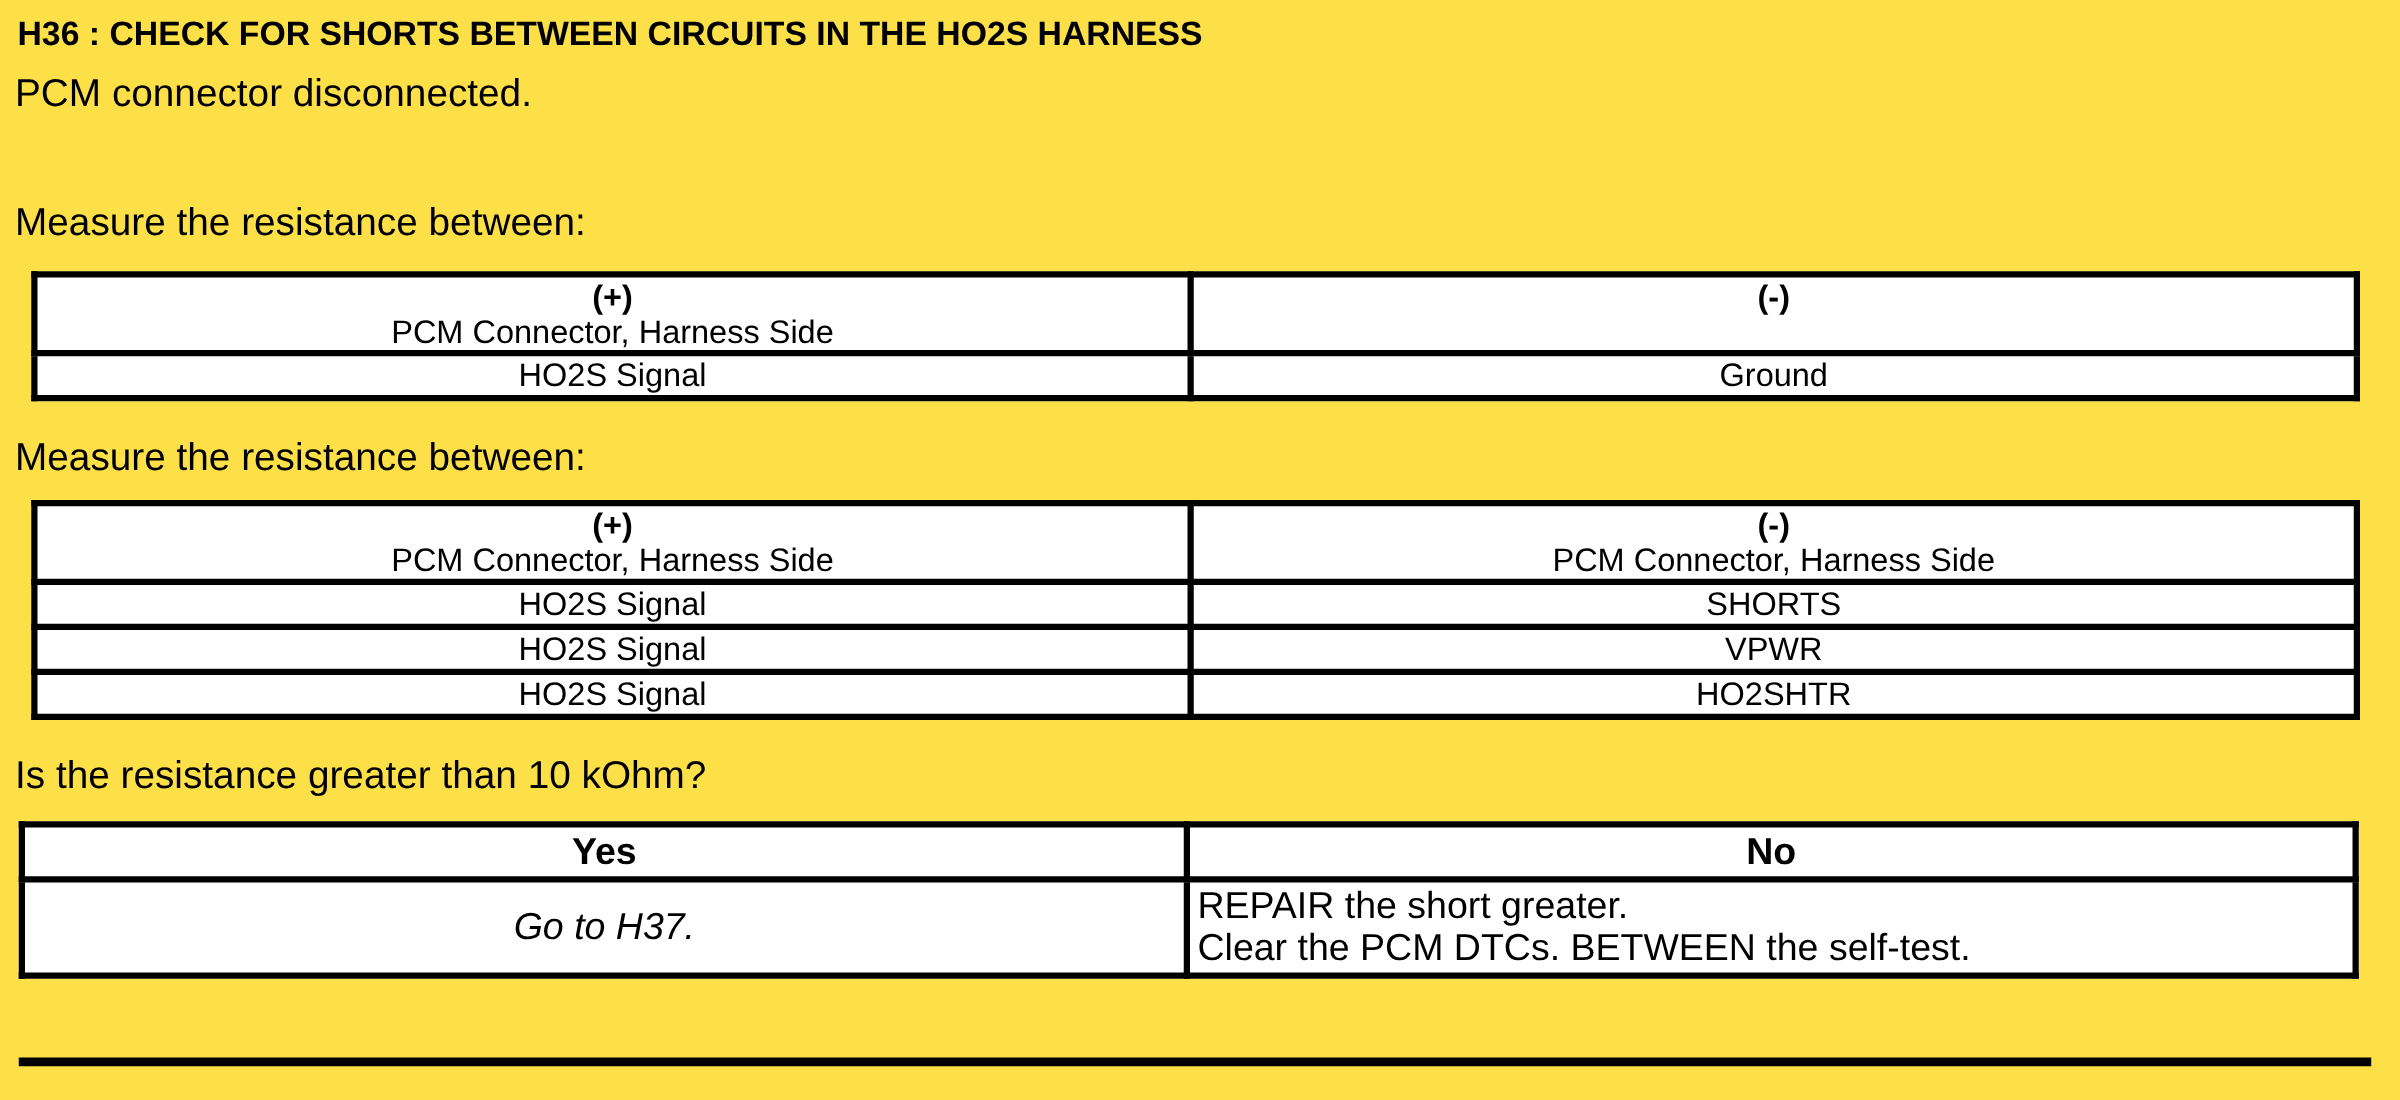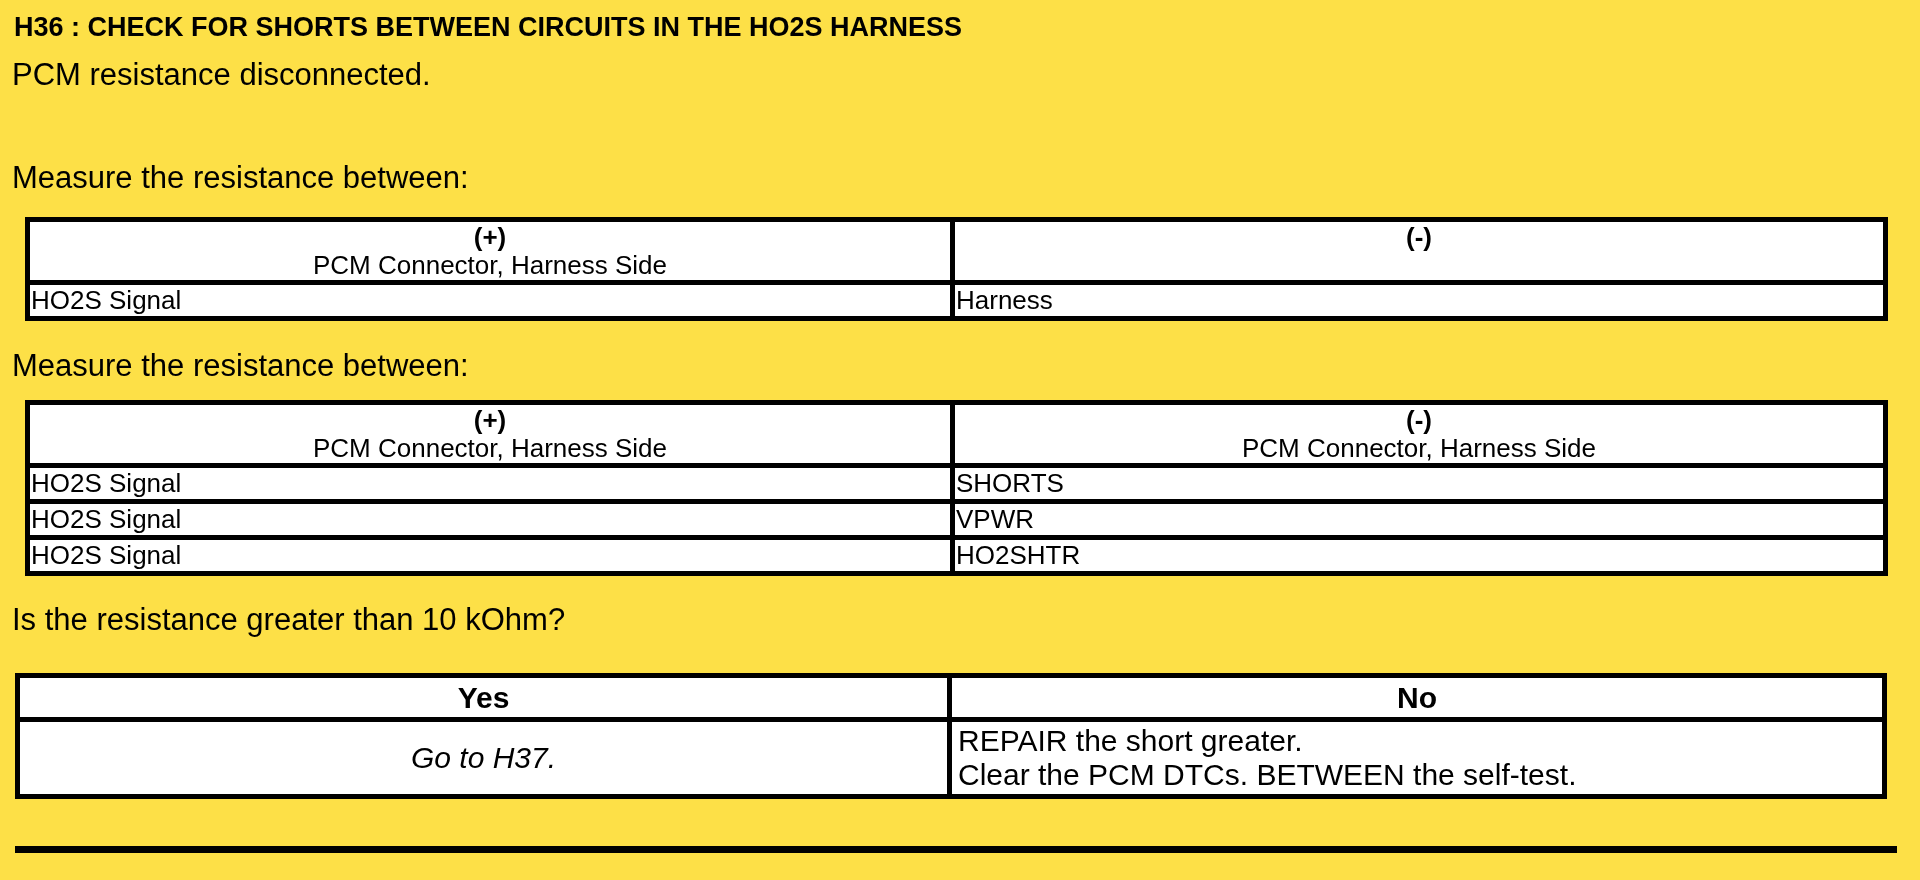--- a/index.html
+++ b/index.html
@@ -24,60 +24,60 @@
   .question { left: 12px; top: 602px; font-size: 31px; font-weight: normal; white-space: nowrap; }
 
   table { border-collapse: collapse; table-layout: fixed; background: #ffffff; }
   .mtable { left: 25px; width: 1863px; }
   .t-table1 { top: 217px; }
   .t-table2 { top: 400px; }
   .mtable td { border: 5px solid #000000; overflow: hidden; }
   .mtable .hdr { vertical-align: top; text-align: center; padding: 1px 0 1px 0; }
   .mtable .hdr div { font-size: 26px; line-height: 28px; }
   .mtable .hdr .sign { font-weight: bold; }
-  .mtable .cell { height: 29px; font-size: 26px; line-height: 29px; text-align: left; vertical-align: middle; }
+  .mtable .cell { height: 29px; font-size: 26px; line-height: 29px; text-align: center; vertical-align: middle; }
 
-  .dtable { left: 15px; top: 673px; width: 1872px; }
+  .dtable { left: 15px; top: 657px; width: 1872px; }
   .dtable td { border: 5px solid #000000; overflow: hidden; }
   .dtable .dhdr { height: 37px; font-size: 30px; font-weight: bold; text-align: center; vertical-align: middle; line-height: 36px; }
   .dtable .dyes { height: 70px; font-size: 30px; text-align: center; vertical-align: middle; font-style: italic; }
   .dtable .dno { height: 70px; vertical-align: middle; padding: 0 0 0 6px; text-align: left; }
   .dtable .dno div { font-size: 30px; line-height: 34px; white-space: nowrap; }
 
   .rule { left: 15px; top: 846px; width: 1882px; height: 7px; background: #000000; }
 </style>
 </head>
 <body>
 
 <div class="doc">
 
   <h1 class="abs title">H36 : CHECK FOR SHORTS BETWEEN CIRCUITS IN THE HO2S HARNESS</h1>
 
-  <p class="abs body-line t-p1">PCM resistance disconnected.</p>
+  <p class="abs body-line t-p1">PCM connector disconnected.</p>
 
   <p class="abs body-line t-h1">Measure the resistance between:</p>
 
   <table class="abs mtable t-table1">
     <colgroup>
         <col style="width:925px">
         <col>
       </colgroup>
     <tbody>
         <tr>
       <td class="hdr">
         <div class="sign">(+)</div>
         <div class="sub">PCM Connector, Harness Side</div>
       </td>
       <td class="hdr">
         <div class="sign">(-)</div>
       </td>
     </tr>
     <tr>
       <td class="cell">HO2S Signal</td>
-      <td class="cell">Harness</td>
+      <td class="cell">Ground</td>
     </tr>
   </tbody>
     </table>
 
   <p class="abs body-line t-h2">Measure the resistance between:</p>
 
   <table class="abs mtable t-table2">
     <colgroup>
         <col style="width:925px">
         <col>

